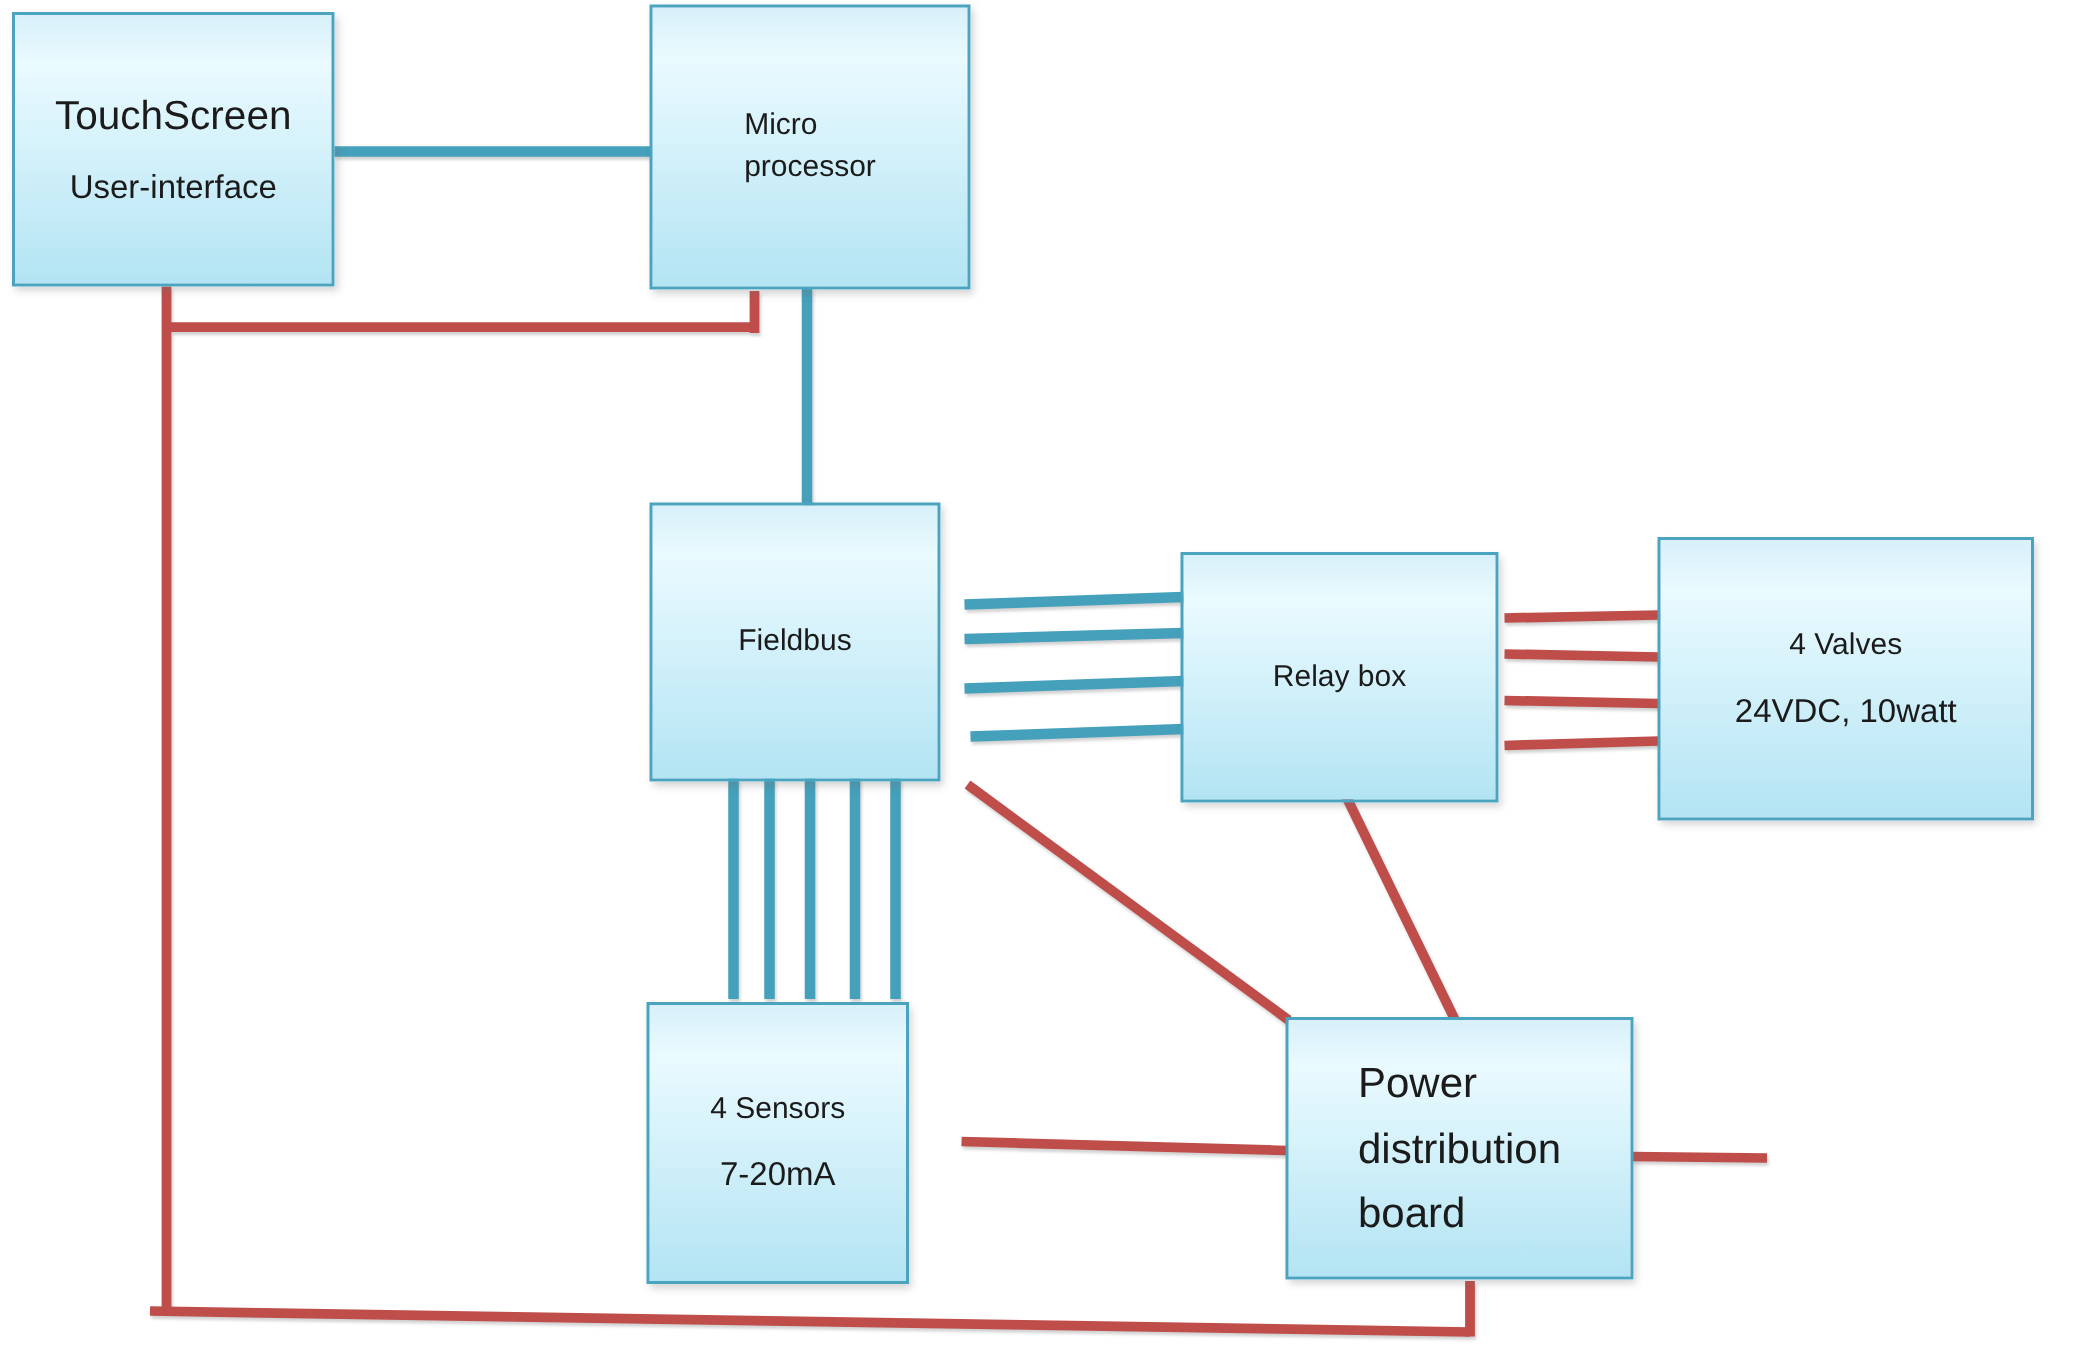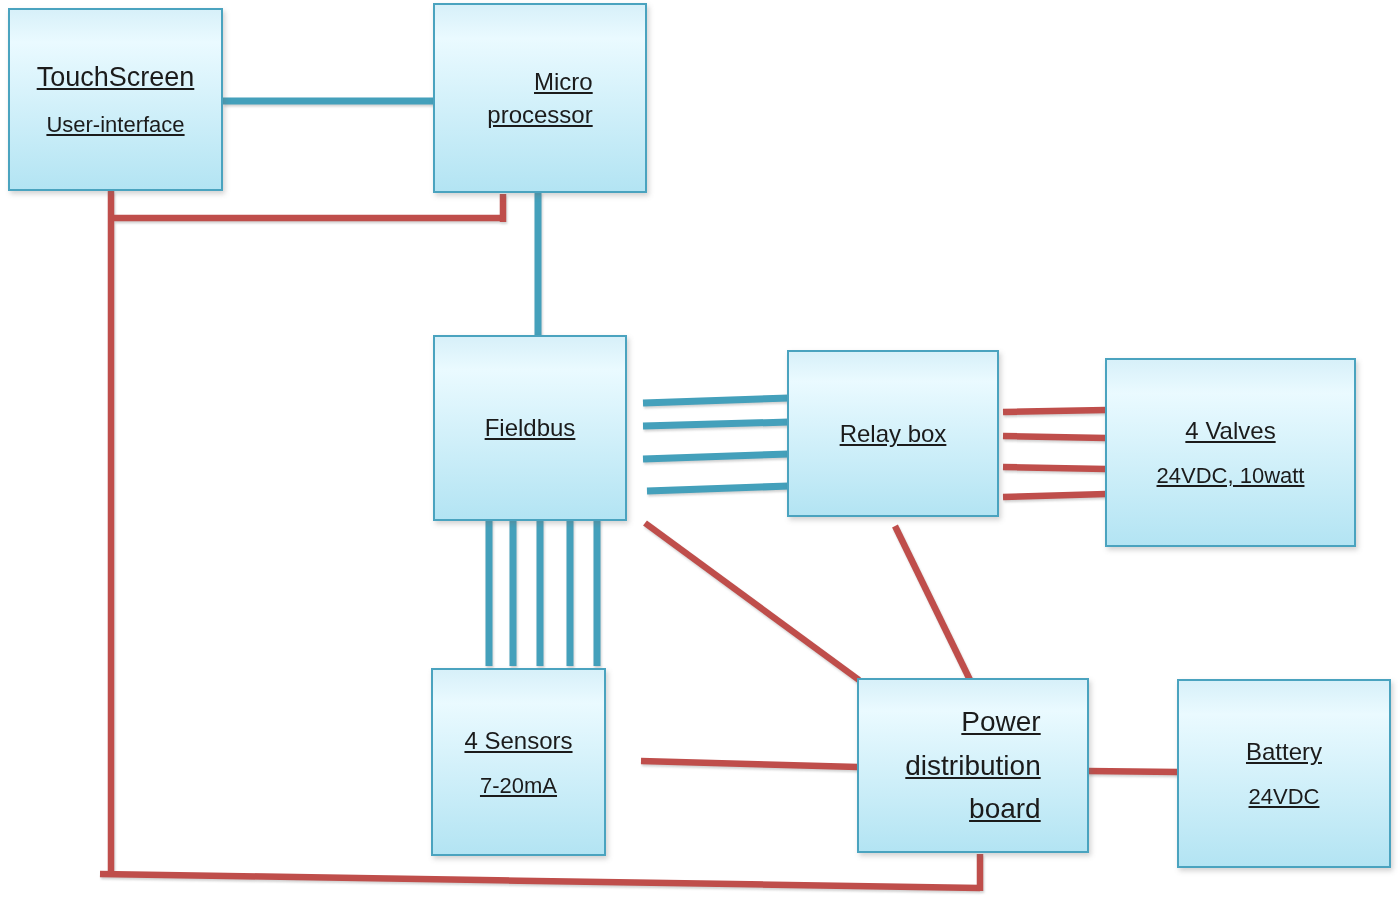--- a/index.html
+++ b/index.html
@@ -27,26 +27,25 @@
     border: 2px solid var(--box-border, #4aa3bf);
     background: linear-gradient(180deg,
         var(--box-fill-edge, #d7f0f9) 0%,
         var(--box-fill-top, #eafaff) 18%,
         var(--box-fill-bottom, #b3e4f3) 100%);
     box-shadow: 2px 3px 5px rgba(110,110,110,0.30);
     display: flex;
     flex-direction: column;
     align-items: center;
     justify-content: center;
-    text-align: right;
+    text-align: left;
     color: var(--label-text, #1b1b1b);
-    text-decoration: underline;
   }
   .node .title {
-    font-size: 24px;
+    font-size: 20px;
     line-height: 1.38;
     white-space: pre-line;
   }
   .node .subtitle {
     font-size: 22px;
     line-height: 1.3;
     margin-top: 15px;
     white-space: pre-line;
   }
   .node.small-title .title { font-size: 28px; line-height: 1.55; }
@@ -93,38 +92,34 @@
 
   <div class="node" style="left:433px; top:3px; width:214px; height:190px;">
     <div class="title">Micro
 processor</div>
   </div>
 
   <div class="node" style="left:433px; top:335px; width:194px; height:186px;">
     <div class="title">Fieldbus</div>
   </div>
 
-  <div class="node" style="left:787px; top:350px; width:212px; height:167px;">
+  <div class="node" style="left:787px; top:368px; width:212px; height:167px;">
     <div class="title">Relay box</div>
   </div>
 
   <div class="node" style="left:1105px; top:358px; width:251px; height:189px;">
     <div class="title">4 Valves</div>
     <div class="subtitle">24VDC, 10watt</div>
   </div>
 
   <div class="node" style="left:431px; top:668px; width:175px; height:188px;">
     <div class="title">4 Sensors</div>
     <div class="subtitle">7-20mA</div>
   </div>
 
   <div class="node small-title" style="left:857px; top:678px; width:232px; height:175px;">
     <div class="title">Power
 distribution
 board</div>
   </div>
 
-  <div class="node" style="left:1177px; top:679px; width:214px; height:189px;">
-    <div class="title">Battery</div>
-    <div class="subtitle">24VDC</div>
-  </div>
 
 </div>
 
 </body></html>

